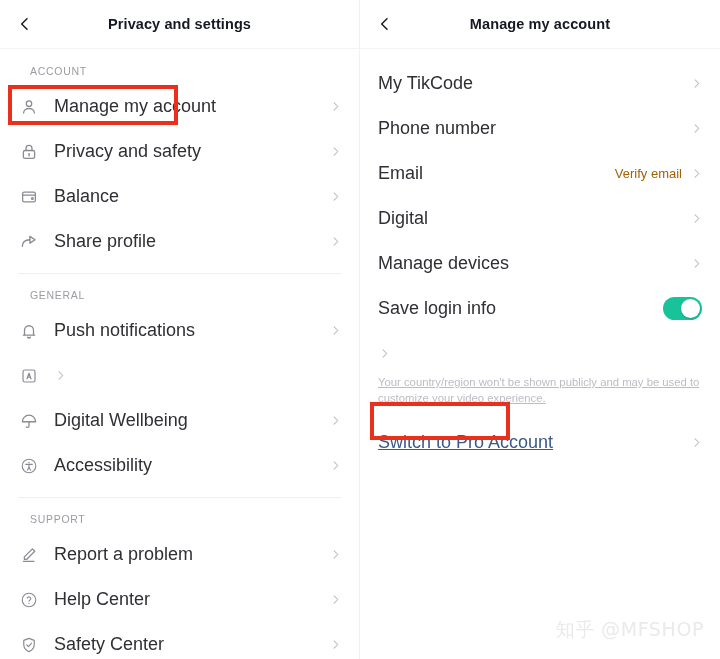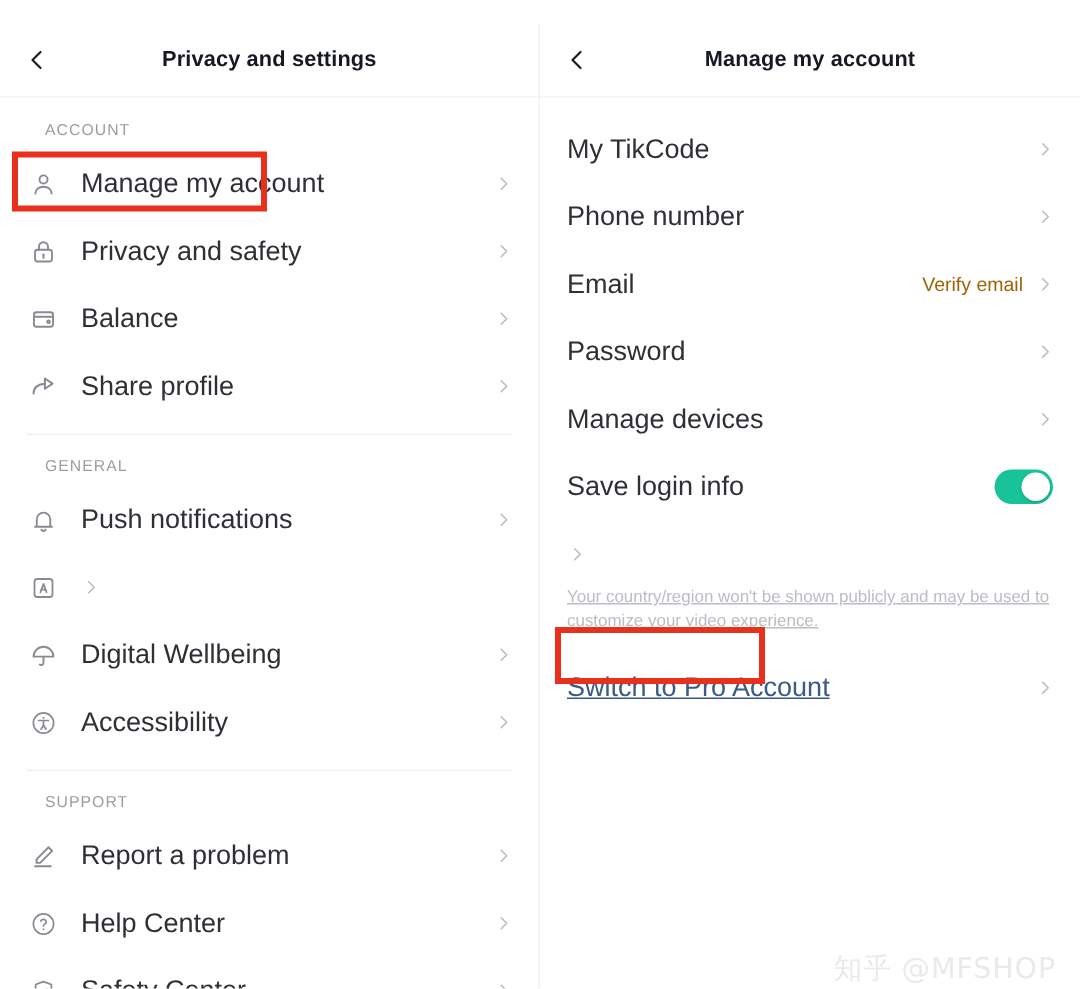--- a/index.html
+++ b/index.html
@@ -12,21 +12,20 @@
     height: 659px;
     font-family: "Liberation Sans", "DejaVu Sans", sans-serif;
     -webkit-font-smoothing: antialiased;
     overflow: hidden;
     position: relative;
   }
   .screens {
     display: flex;
     width: 720px;
     height: 590px;
-    margin-top: 16px;
   }
   .screen {
     width: 360px;
     height: 659px;
     position: relative;
     background: #ffffff;
     box-sizing: border-box;
   }
   .screen.left {
     border-right: 1px solid #f1f1f1;
@@ -422,21 +421,21 @@
       <span class="row-label">Email</span>
       <span class="row-value link" style="color: #a16207;">Verify email</span>
       <span class="chev">
         <svg width="11" height="11" viewBox="0 0 24 24" fill="none" stroke="currentColor" stroke-width="2.2" stroke-linecap="round" stroke-linejoin="round">
             <polyline points="9 4 17 12 9 20"></polyline>
           </svg>
       </span>
     </div>
 
     <div class="row">
-      <span class="row-label">Password</span>
+      <span class="row-label">Digital</span>
       <span class="chev">
         <svg width="11" height="11" viewBox="0 0 24 24" fill="none" stroke="currentColor" stroke-width="2.2" stroke-linecap="round" stroke-linejoin="round">
             <polyline points="9 4 17 12 9 20"></polyline>
           </svg>
       </span>
     </div>
 
     <div class="row">
       <span class="row-label">Manage devices</span>
       <span class="chev">

